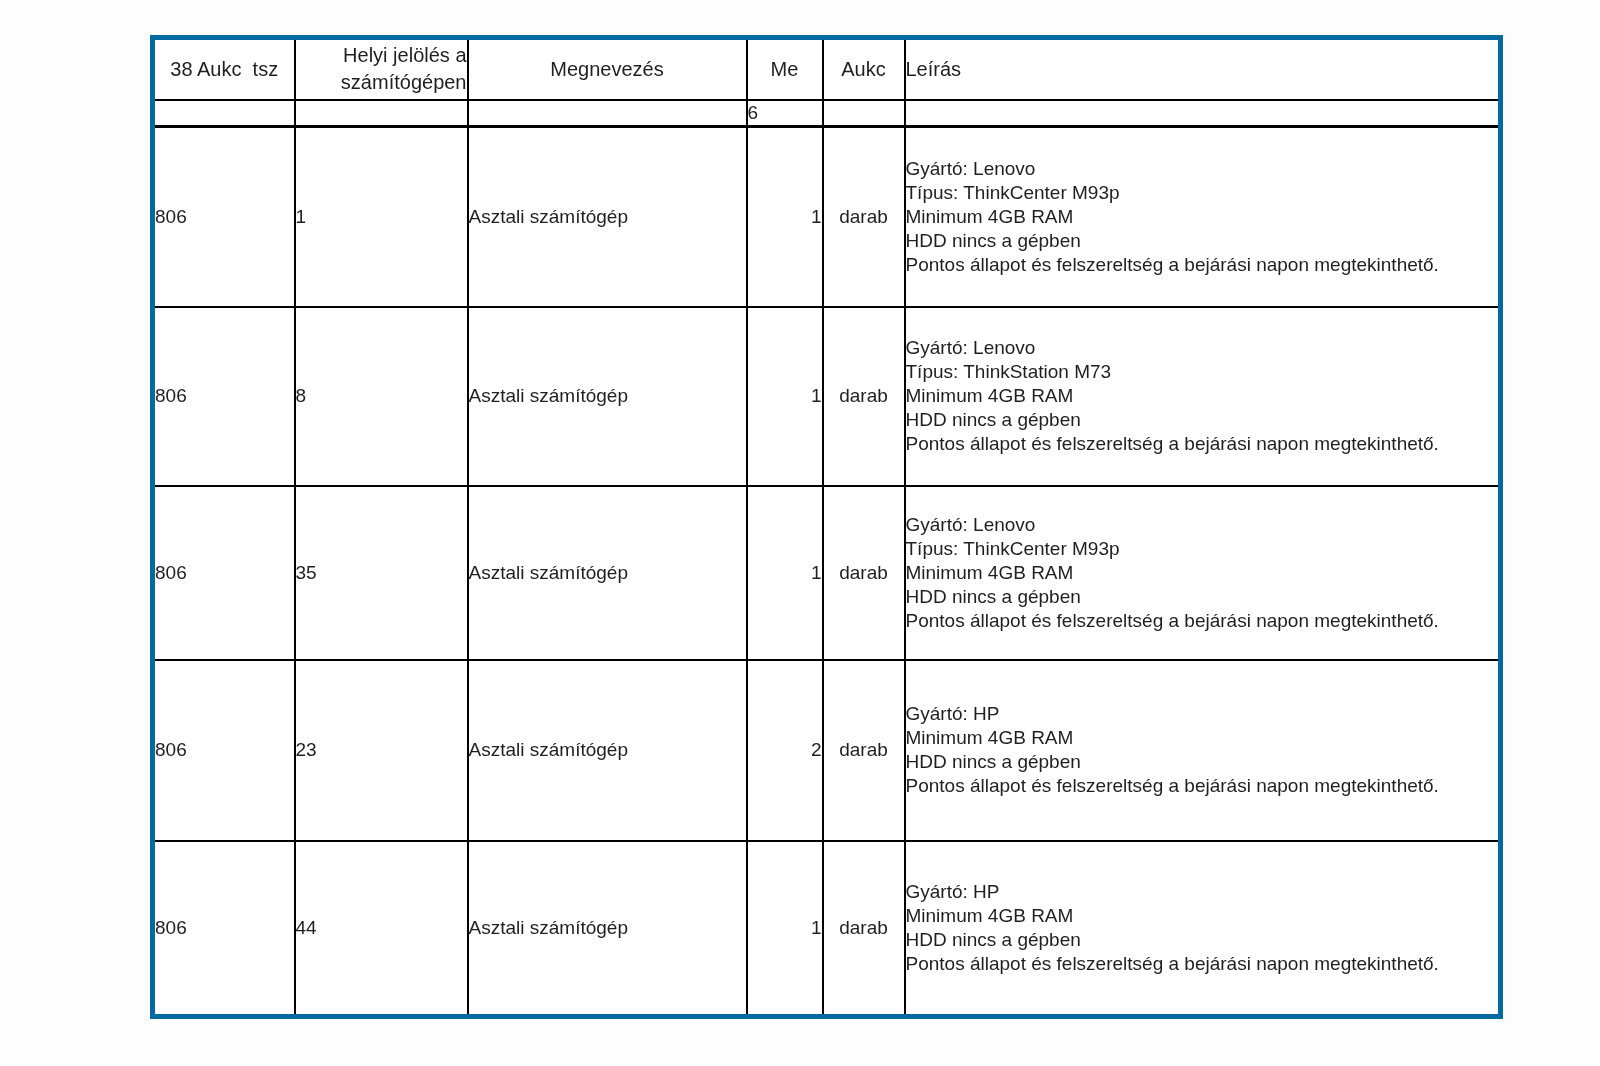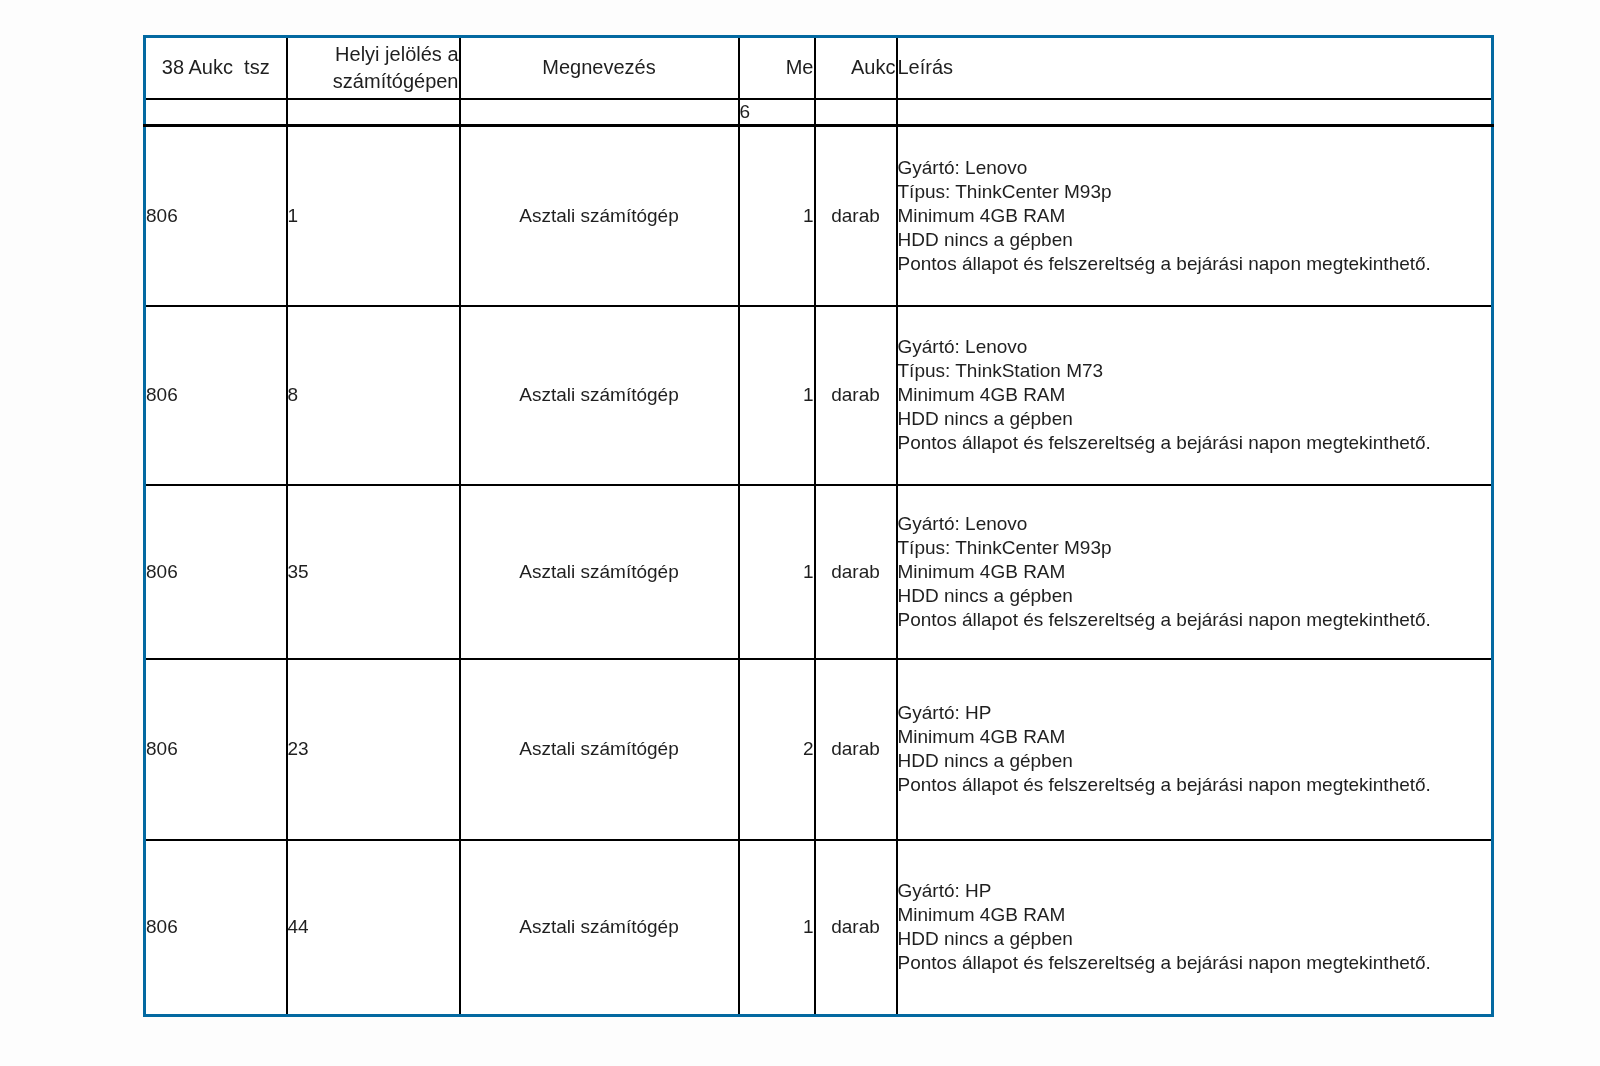--- a/index.html
+++ b/index.html
@@ -11,25 +11,25 @@
     font-family: "Liberation Sans", sans-serif;
     color: #1f1f1f;
   }
   .page {
     position: relative;
     width: 1600px;
     height: 1066px;
   }
   table.doc-table {
     position: absolute;
-    left: 143px;
+    left: 150px;
     top: 35px;
     border-collapse: collapse;
     table-layout: fixed;
-    border: 3px solid #0369a1;
+    border: 5px solid #0369a1;
     background: #ffffff;
   }
   table.doc-table td {
     border: 2px solid #000;
     font-size: 19px;
     padding: 0;
     overflow: hidden;
     vertical-align: middle;
   }
   
@@ -55,21 +55,21 @@
     line-height: 27px;
     padding: 0 6px;
   }
   td.h-megnev {
     text-align: center;
     vertical-align: top;
     padding-top: 4px;
     border-radius: 17px;
   }
   td.h-me, td.h-egys {
-    text-align: right;
+    text-align: center;
     vertical-align: middle;
     padding-left: 4px;
   }
   td.h-leiras {
     text-align: left;
     vertical-align: top;
     padding: 4px 6px;
     margin-top: 26px;
   }
 
@@ -82,21 +82,21 @@
     padding-left: 4px;
   }
 
   
   td.c-aukc, td.c-helyi {
     text-align: left;
     vertical-align: middle;
     padding-bottom: 12px;
   }
   td.c-megnev {
-    text-align: center;
+    text-align: left;
     vertical-align: top;
     padding-top: 8px;
   }
   td.c-me {
     text-align: right;
     vertical-align: middle;
     padding-right: 6px;
     padding-bottom: 12px;
   }
   td.c-egys {

